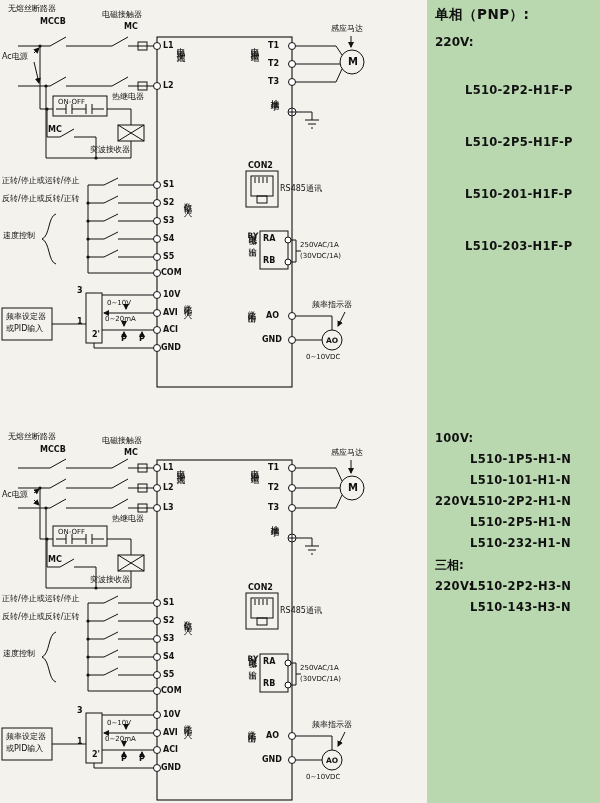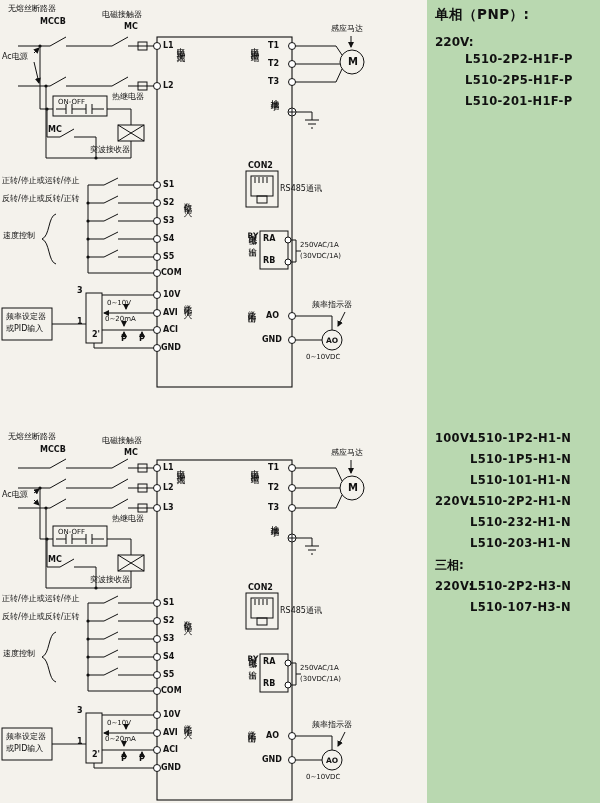--- a/index.html
+++ b/index.html
@@ -13,21 +13,21 @@
   .sm{font-size:7px;}
   .vt{position:absolute;writing-mode:vertical-rl;text-orientation:upright;font-size:8.5px;
       letter-spacing:1.5px;line-height:1;color:#111;}
   .relay-lab{position:absolute;display:flex;flex-direction:column;align-items:center;gap:1px;width:14px;}
   .relay-lab .v{writing-mode:vertical-rl;text-orientation:upright;font-size:8.5px;letter-spacing:1px;line-height:1;}
   .relay-lab .h{font-size:7.5px;font-weight:600;line-height:1;}
   .sidebar{position:absolute;left:427px;top:0;width:173px;height:803px;background:#b9d8b0;
            box-sizing:border-box;padding:6px 0 0 8px;}
   .sb-title{font-size:13.5px;font-weight:700;letter-spacing:.5px;}
   .sb-volt{font-size:12px;font-weight:700;margin-top:11px;}
-  .sb-model{font-size:11.5px;font-weight:600;margin-left:30px;line-height:21px;letter-spacing:.3px;}
+  .sb-model{font-size:11.5px;font-weight:600;margin-left:30px;line-height:21px;letter-spacing:.3px;margin-top:31px;}
   .sb-npn{position:absolute;top:428px;left:8px;right:2px;}
   .sb-sub{font-size:12px;font-weight:700;line-height:22px;}
   .sb-row{display:flex;line-height:21px;font-size:11.5px;letter-spacing:.3px;}
   .sb-row .pf{width:35px;flex:none;font-weight:700;}
   .sb-row .md{font-weight:600;}
 </style>
 </head>
 <body>
 
 <div class="page">
@@ -392,61 +392,64 @@
 </div>
 
 <div class="sidebar">
   <div>
     <div class="sb-title">单相（PNP）:</div>
     <div class="sb-volt">220V:</div>
     <div>
       <div class="sb-model">L510-2P2-H1F-P</div>
       <div class="sb-model">L510-2P5-H1F-P</div>
       <div class="sb-model">L510-201-H1F-P</div>
+      <div class="sb-model">L510-203-H1F-P</div>
     </div>
   </div>
 
   <div class="sb-npn">
 
     <div class="sb-row">
       <span class="pf">100V:</span>
-      <span class="md">L510-1P2-H1-N</span>
     </div>
     <div class="sb-row">
       <span class="pf"></span>
       <span class="md">L510-1P5-H1-N</span>
     </div>
     <div class="sb-row">
       <span class="pf"></span>
       <span class="md">L510-101-H1-N</span>
     </div>
     <div class="sb-row">
       <span class="pf">220V:</span>
       <span class="md">L510-2P2-H1-N</span>
     </div>
     <div class="sb-row">
       <span class="pf"></span>
+      <span class="md">L510-2P5-H1-N</span>
+    </div>
+    <div class="sb-row">
+      <span class="pf"></span>
       <span class="md">L510-232-H1-N</span>
     </div>
     <div class="sb-row">
       <span class="pf"></span>
-      <span class="md">L510-203-H1-N</span>
     </div>
 
     <div class="sb-sub">三相:</div>
 
     <div class="sb-row">
       <span class="pf">220V:</span>
       <span class="md">L510-2P2-H3-N</span>
     </div>
     <div class="sb-row">
       <span class="pf"></span>
     </div>
     <div class="sb-row">
       <span class="pf"></span>
-      <span class="md">L510-107-H3-N</span>
+      <span class="md">L510-143-H3-N</span>
     </div>
     <div class="sb-row">
       <span class="pf"></span>
     </div>
   </div>
 </div>
 </div>
 
 </body></html>

